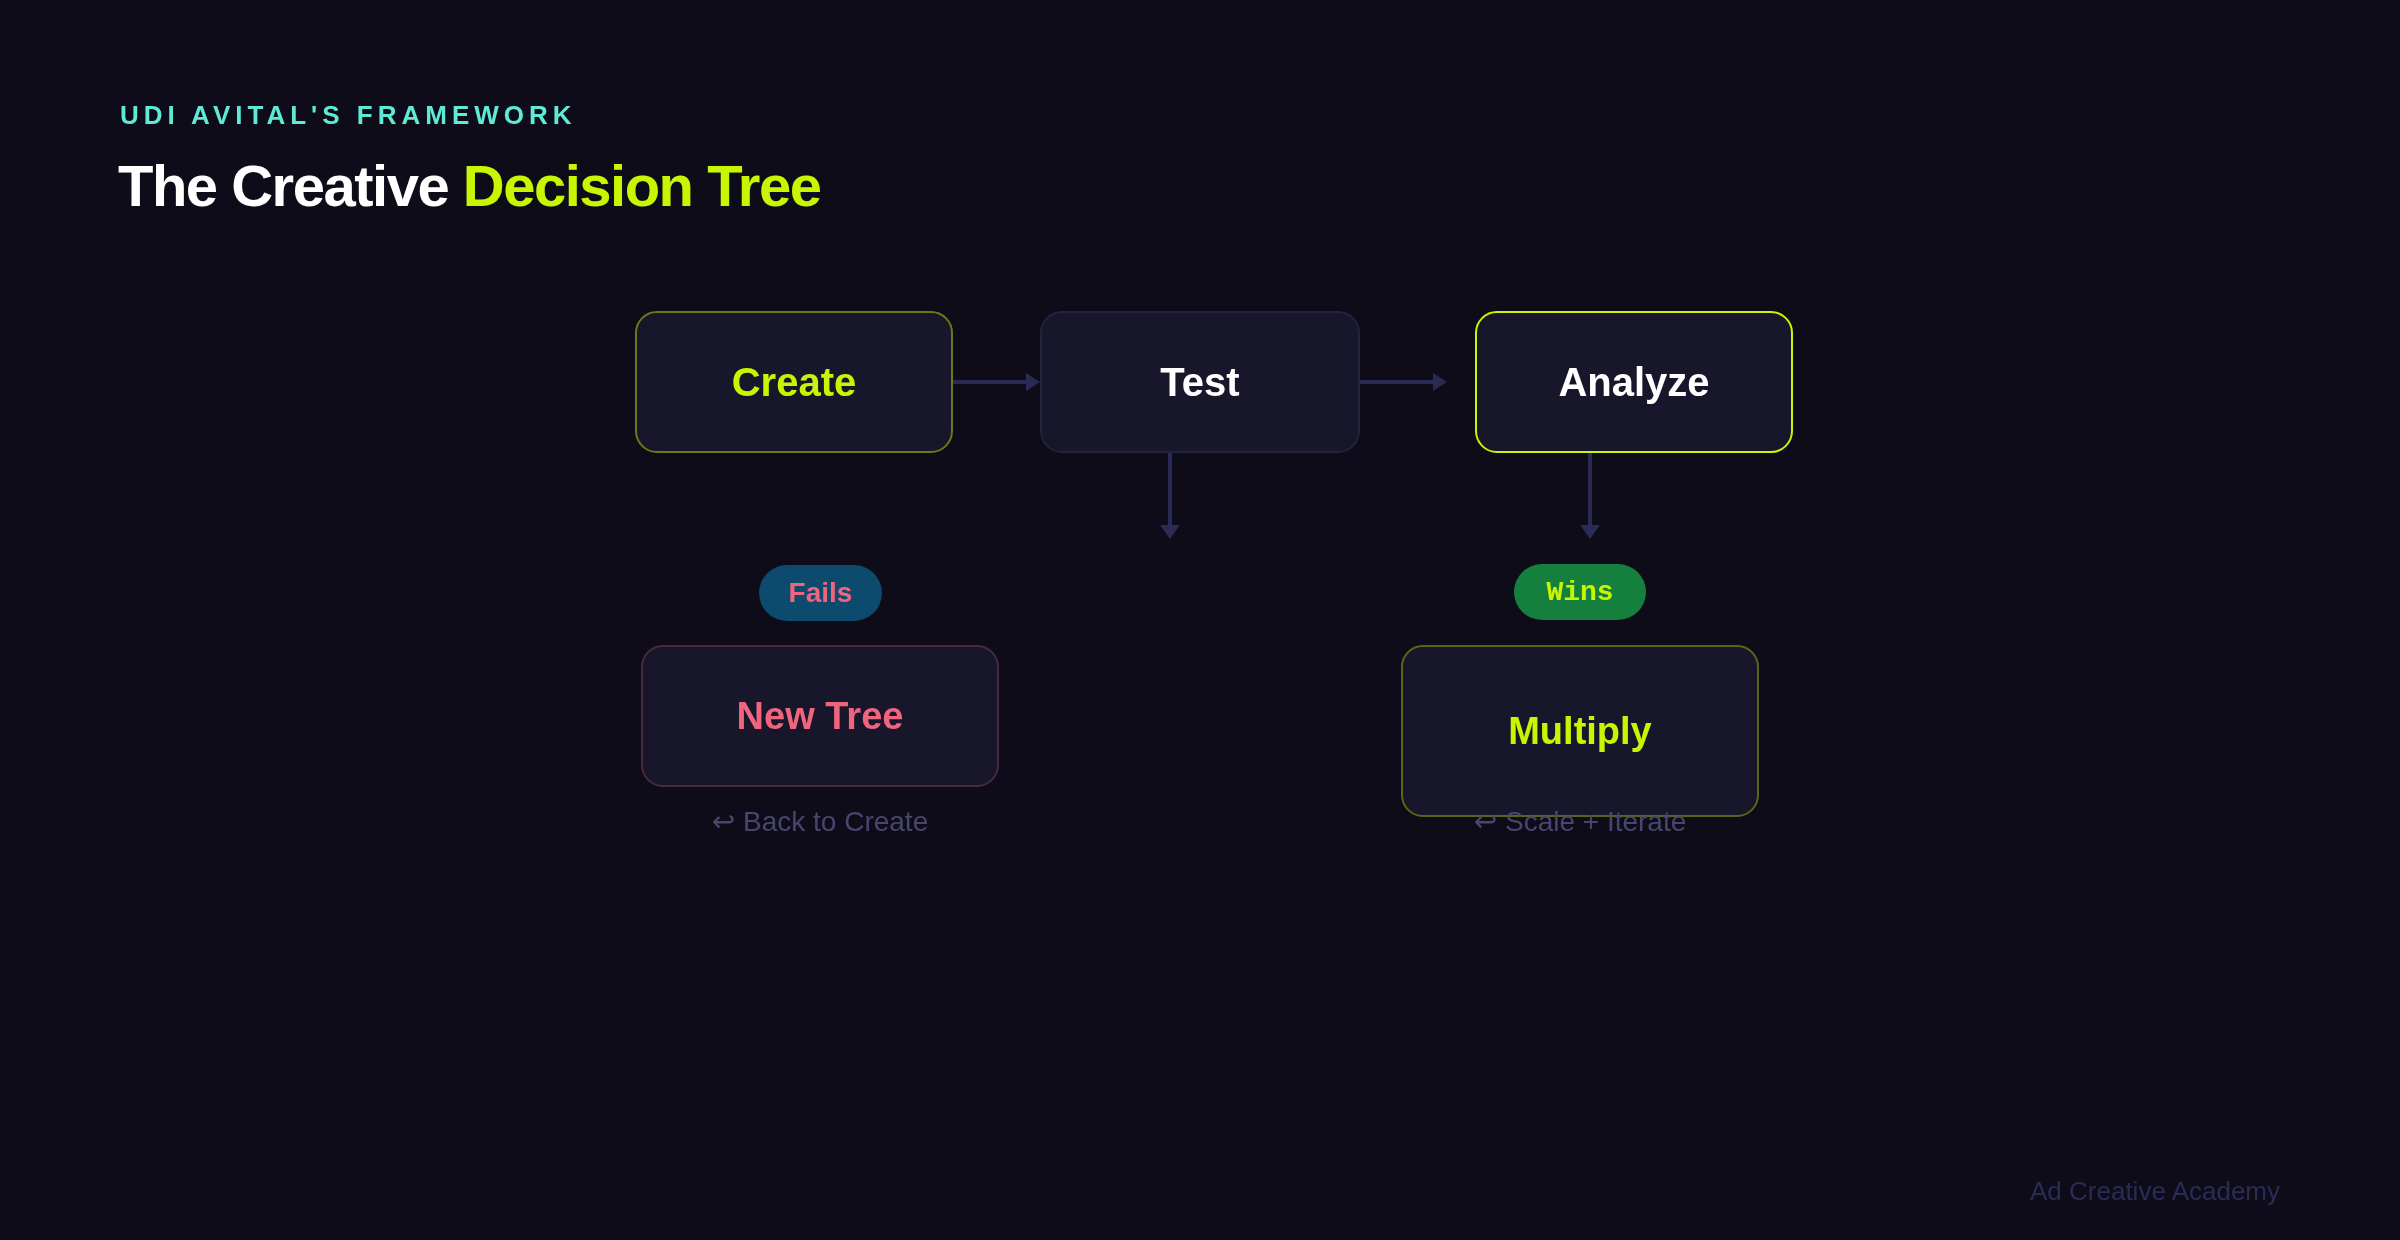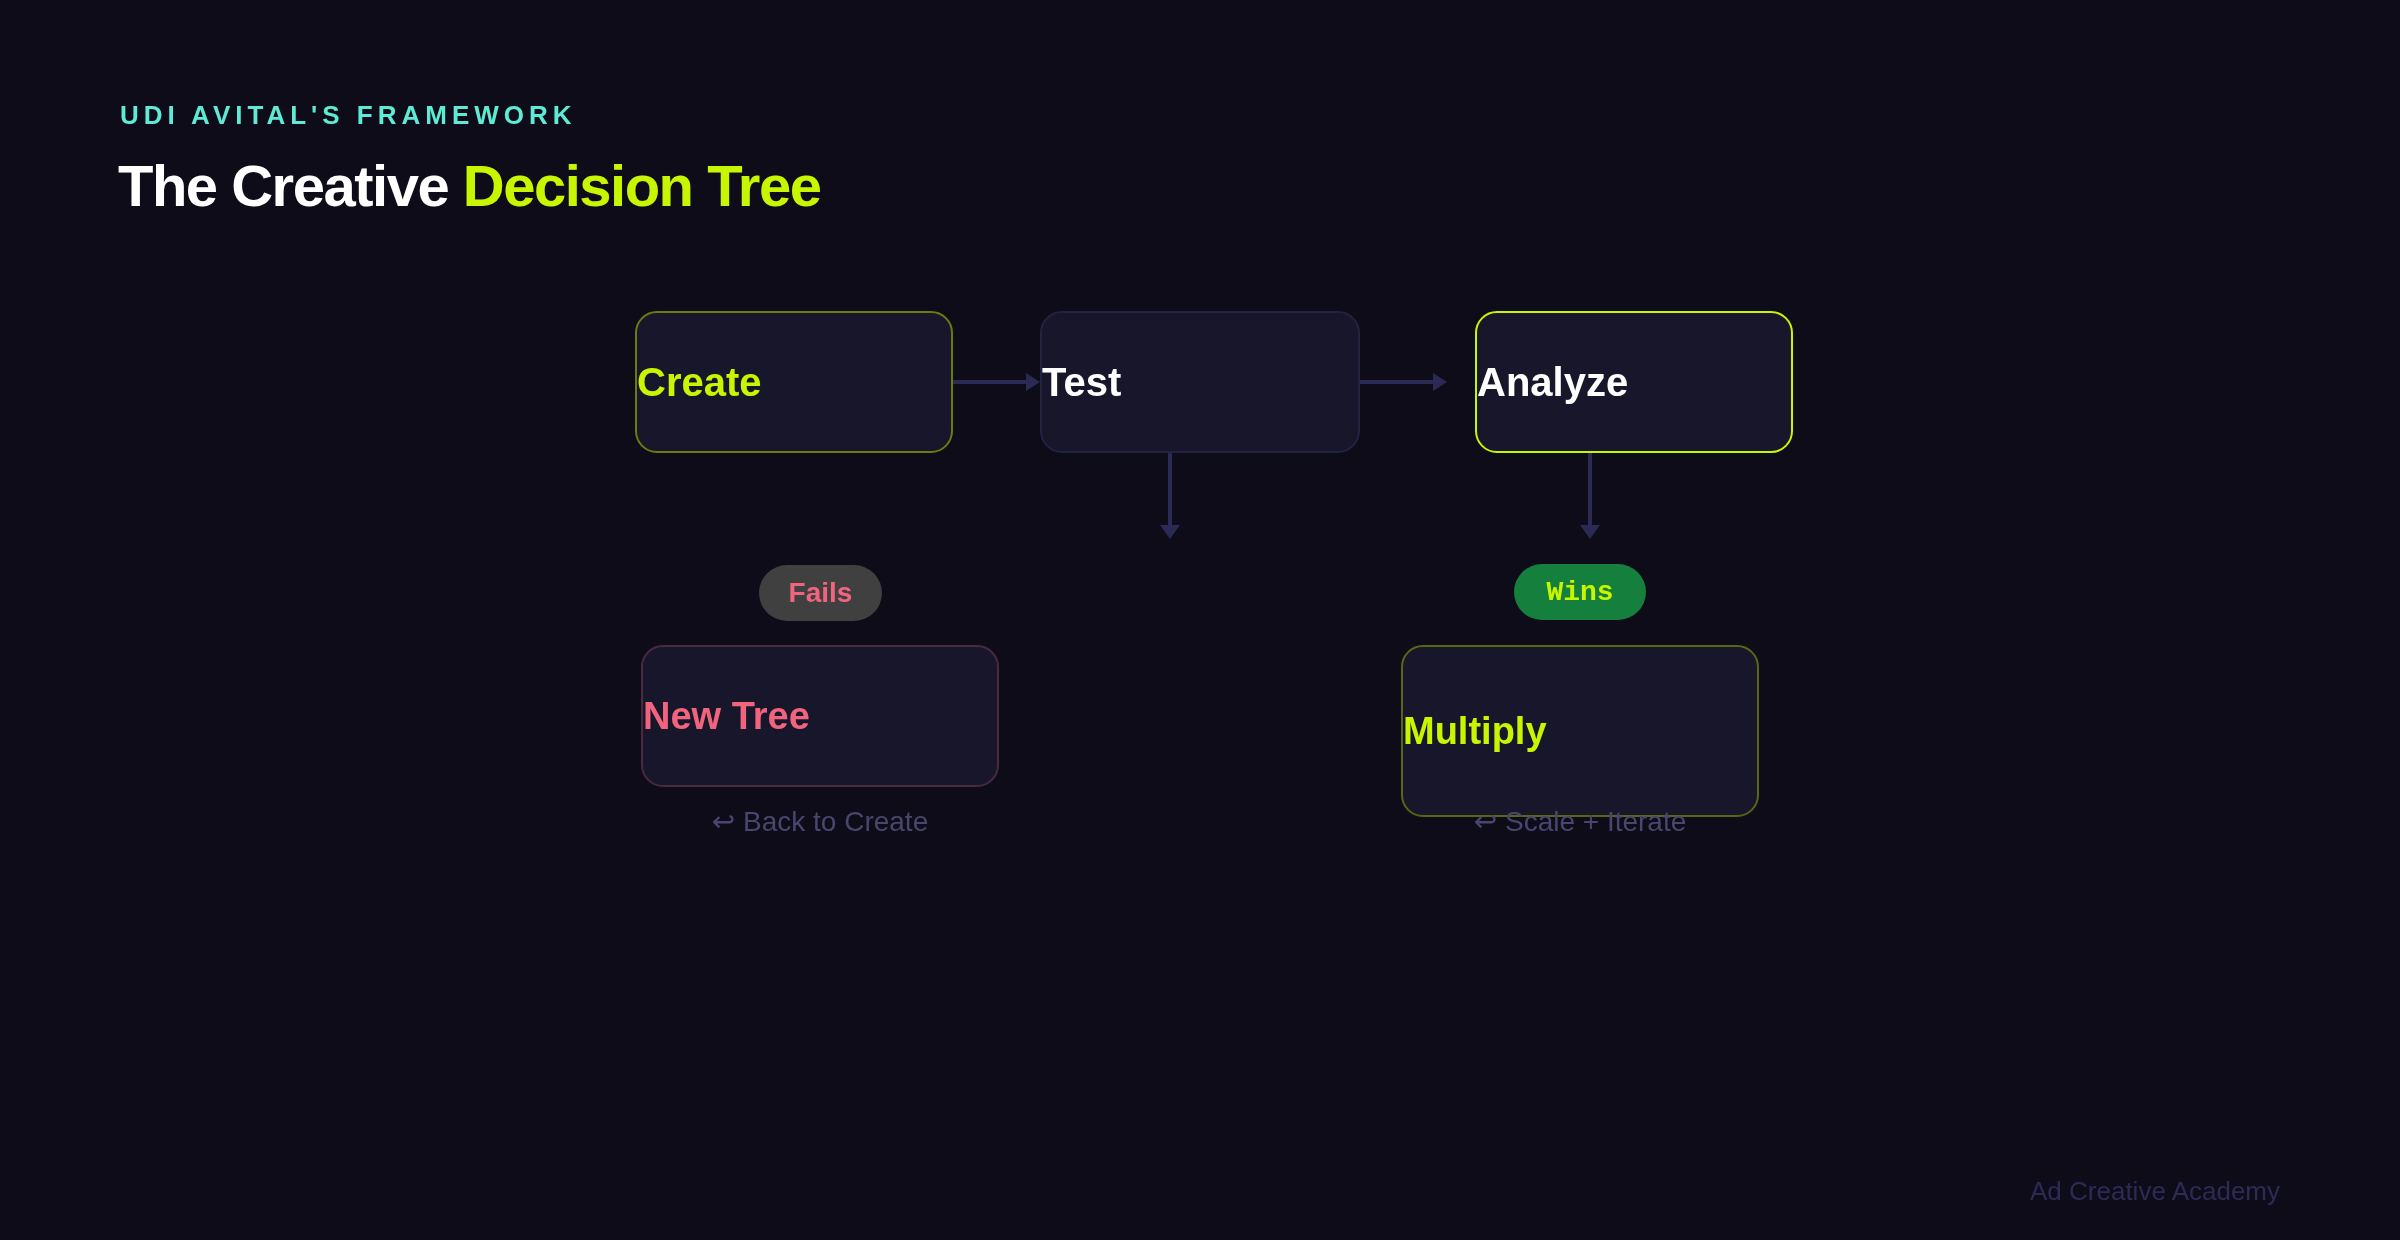--- a/index.html
+++ b/index.html
@@ -17,21 +17,21 @@
   .title {
     position:absolute; left:118px; top:152px;
     font-size:58px; font-weight:700; letter-spacing:-1.5px;
     color:#ffffff; white-space:nowrap;
   }
   .title .accent { color:#c8f500; }
 
   .node {
     position:absolute; box-sizing:border-box;
     background:#17162b; border-radius:22px;
-    display:flex; align-items:center; justify-content:flex-start;
+    display:flex; align-items:center; justify-content:center;
     font-size:40px; font-weight:700;
   }
   .node-create  { left:635px; top:311px; width:318px; height:142px; border:2px solid #6b7a12; color:#c8f500; }
   .node-test    { left:1040px; top:311px; width:320px; height:142px; border:2px solid #23223f; color:#ffffff; }
   .node-analyze { left:1447px; top:311px; width:318px; height:142px; border:2px solid #c8f500; color:#ffffff;margin-left:28px; }
   .node-newangle{ left:641px; top:645px; width:358px; height:142px; border:2px solid #4a2a40; color:#f0647e; font-size:38px; }
   .node-multiply{ left:1401px; top:645px; width:358px; height:172px; border:2px solid #5a6614; color:#c8f500; font-size:38px; }
 
   .hline { position:absolute; height:4px; background:#2b2a55; }
   .vline { position:absolute; width:4px; background:#2b2a55; }
@@ -44,21 +44,21 @@
     position:absolute; width:0; height:0;
     border-left:10px solid transparent; border-right:10px solid transparent;
     border-top:14px solid #2b2a55;
   }
 
   .pill {
     position:absolute; box-sizing:border-box; height:56px; border-radius:28px;
     display:flex; align-items:center; justify-content:center;
     font-size:28px; font-weight:700;
   }
-  .pill-fails { left:759px; top:565px; width:123px; background:#404040; color:#f0647e; }
+  .pill-fails { left:759px; top:565px; width:123px; background:#0c4a6e; color:#f0647e; }
   .pill-wins  { left:1514px; top:564px; width:132px; background:#15803d; color:#c8f500;font-family:Liberation Mono, monospace; }
 
   .note {
     position:absolute; top:805px; font-size:28px; color:#48466e;
     text-align:center; width:360px; white-space:nowrap;
   }
   .note-left  { left:640px; }
   .note-right { left:1400px; }
 
   .footer {

